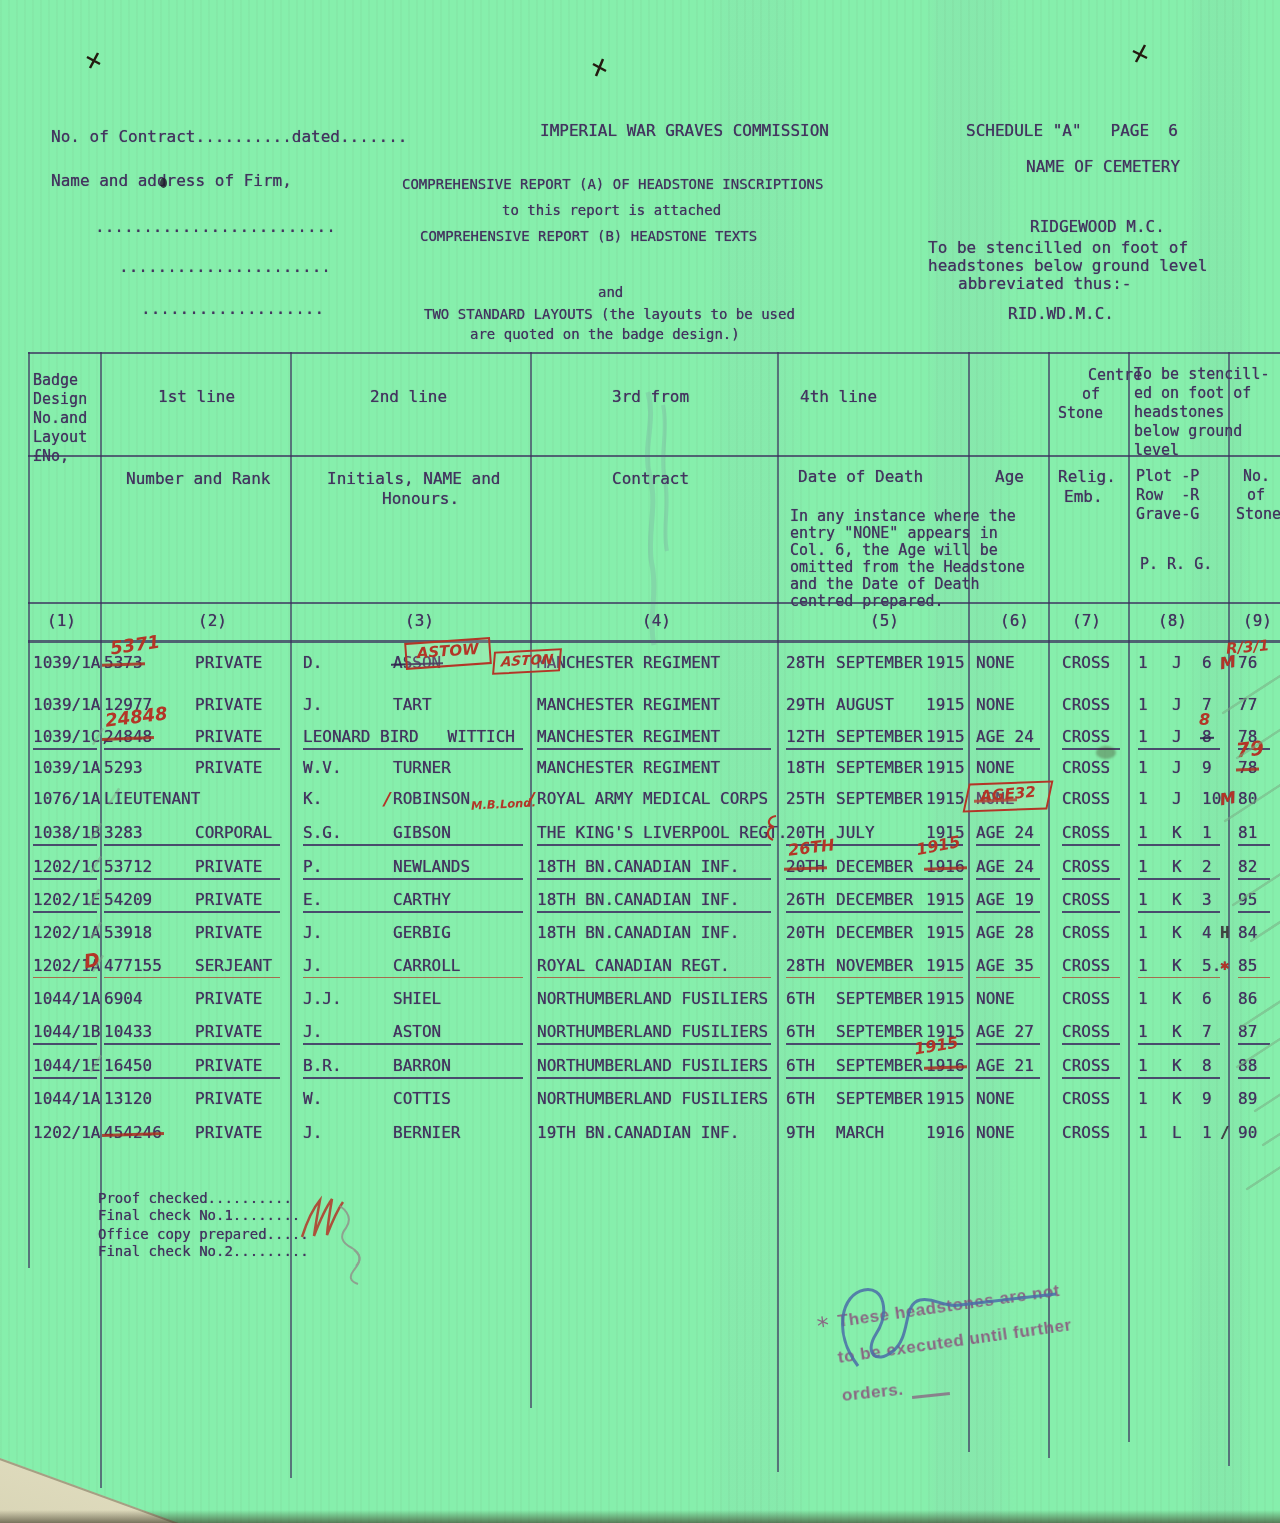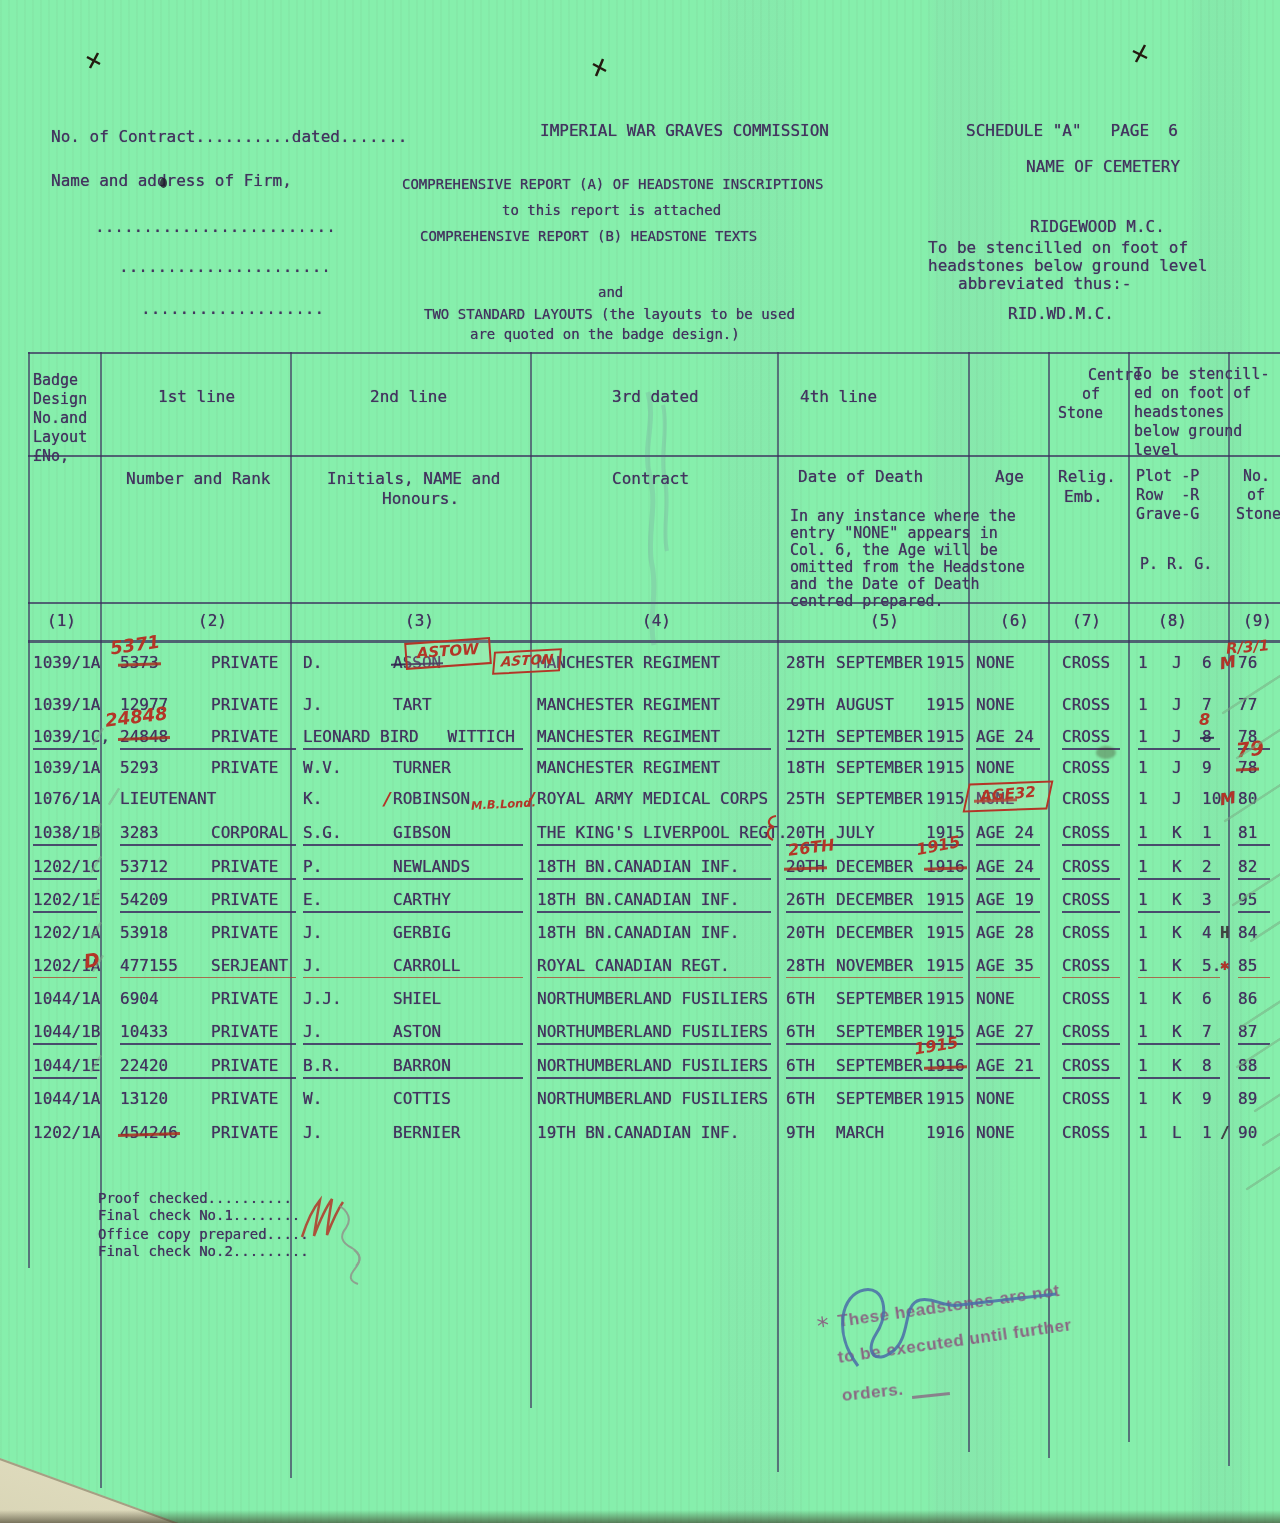--- a/index.html
+++ b/index.html
@@ -16,21 +16,21 @@
   .fs155{font-size:14px;}
   .fs15{font-size:15px;}
   .und{border-bottom:2px solid rgba(62,46,98,0.85);padding-bottom:2px;}
   .hl{position:absolute;background:rgba(58,44,92,0.72);height:2px;}
   .vl{position:absolute;background:rgba(58,44,92,0.62);width:2px;}
   
   .row{position:absolute;left:0;top:0;width:1280px;height:22px;}
   .cell{position:absolute;top:0;height:21px;}
   .t2{position:absolute;top:0;white-space:pre;font-size:16px;text-shadow:0 0 0.7px rgba(67,52,95,0.85);}
   .c-badge{left:33px;width:64px;}
-  .c-col2{left:120px;width:176px;text-align:right;} .num-t{left:0;} .rank-t{left:91px;}
+  .c-col2{left:104px;width:176px;text-align:right;} .num-t{left:0;} .rank-t{left:91px;}
   .c-col3{left:303px;width:220px;} .init-t{left:0;} .name-t{left:90px;}
   .c-col4{left:537px;width:234px;}
   .c-col5{left:786px;width:177px;} .day-t{left:0;} .mon-t{left:50px;} .yr-t{left:140px;}
   .c-col6{left:976px;width:64px;}
   .c-col7{left:1062px;width:58px;}
   .c-col8{left:1138px;width:82px;} .p-t{left:0;} .r-t{left:34px;} .g-t{left:64px;}
   .c-col9{left:1238px;width:32px;} .mark-t{left:-18px;} .stone-t{left:0;}
   .row.u .cell{border-bottom:2.2px solid rgba(62,46,98,0.85);}
   .row.ru .cell{border-bottom:1.6px solid rgba(179,53,39,0.7);}
   .struck::after{content:"";position:absolute;left:-2px;right:-2px;top:10px;height:2.4px;background:rgba(48,36,78,0.9);transform:rotate(-1.5deg);}
@@ -92,21 +92,21 @@
   <div class="vl" style="left:1128px;top:352px;height:1090px"></div>
   <div class="vl" style="left:1228px;top:352px;height:1114px"></div>
 
   <div class="t fs15" style="left:33px;top:372px">Badge</div>
   <div class="t fs15" style="left:33px;top:391px">Design</div>
   <div class="t fs15" style="left:33px;top:410px">No.and</div>
   <div class="t fs15" style="left:33px;top:429px">Layout</div>
   <div class="t fs15" style="left:33px;top:448px">£No,</div>
   <div class="t" style="left:158px;top:388px">1st line</div>
   <div class="t" style="left:370px;top:388px">2nd line</div>
-  <div class="t" style="left:612px;top:388px">3rd dated</div>
+  <div class="t" style="left:612px;top:388px">3rd from</div>
   <div class="t" style="left:800px;top:388px">4th line</div>
   <div class="t fs15" style="left:1088px;top:367px">Centre</div>
   <div class="t fs15" style="left:1082px;top:386px">of</div>
   <div class="t fs15" style="left:1058px;top:405px">Stone</div>
   <div class="t fs15" style="left:1134px;top:366px">To be stencill-</div>
   <div class="t fs15" style="left:1134px;top:385px">ed on foot of</div>
   <div class="t fs15" style="left:1134px;top:404px">headstones</div>
   <div class="t fs15" style="left:1134px;top:423px">below ground</div>
   <div class="t fs15" style="left:1134px;top:442px">level</div>
 
@@ -580,21 +580,21 @@
       <div class="cell c-col9">
           <span class="t2 mark-t"></span>
           <span class="t2 stone-t">87</span>
         </div>
     </div>
       <div class="row u" style="top: 1056px;">
       <div class="cell c-badge">
           <span class="t2 badge-t">1044/1E</span>
         </div>
       <div class="cell c-col2">
-          <span class="t2 num-t">22420</span>
+          <span class="t2 num-t">16450</span>
           <span class="t2 rank-t">PRIVATE</span>
         </div>
       <div class="cell c-col3">
           <span class="t2 init-t">B.R.</span>
           <span class="t2 name-t">BARRON</span>
         </div>
       <div class="cell c-col4">
           <span class="t2 reg-t">NORTHUMBERLAND FUSILIERS</span>
         </div>
       <div class="cell c-col5">

